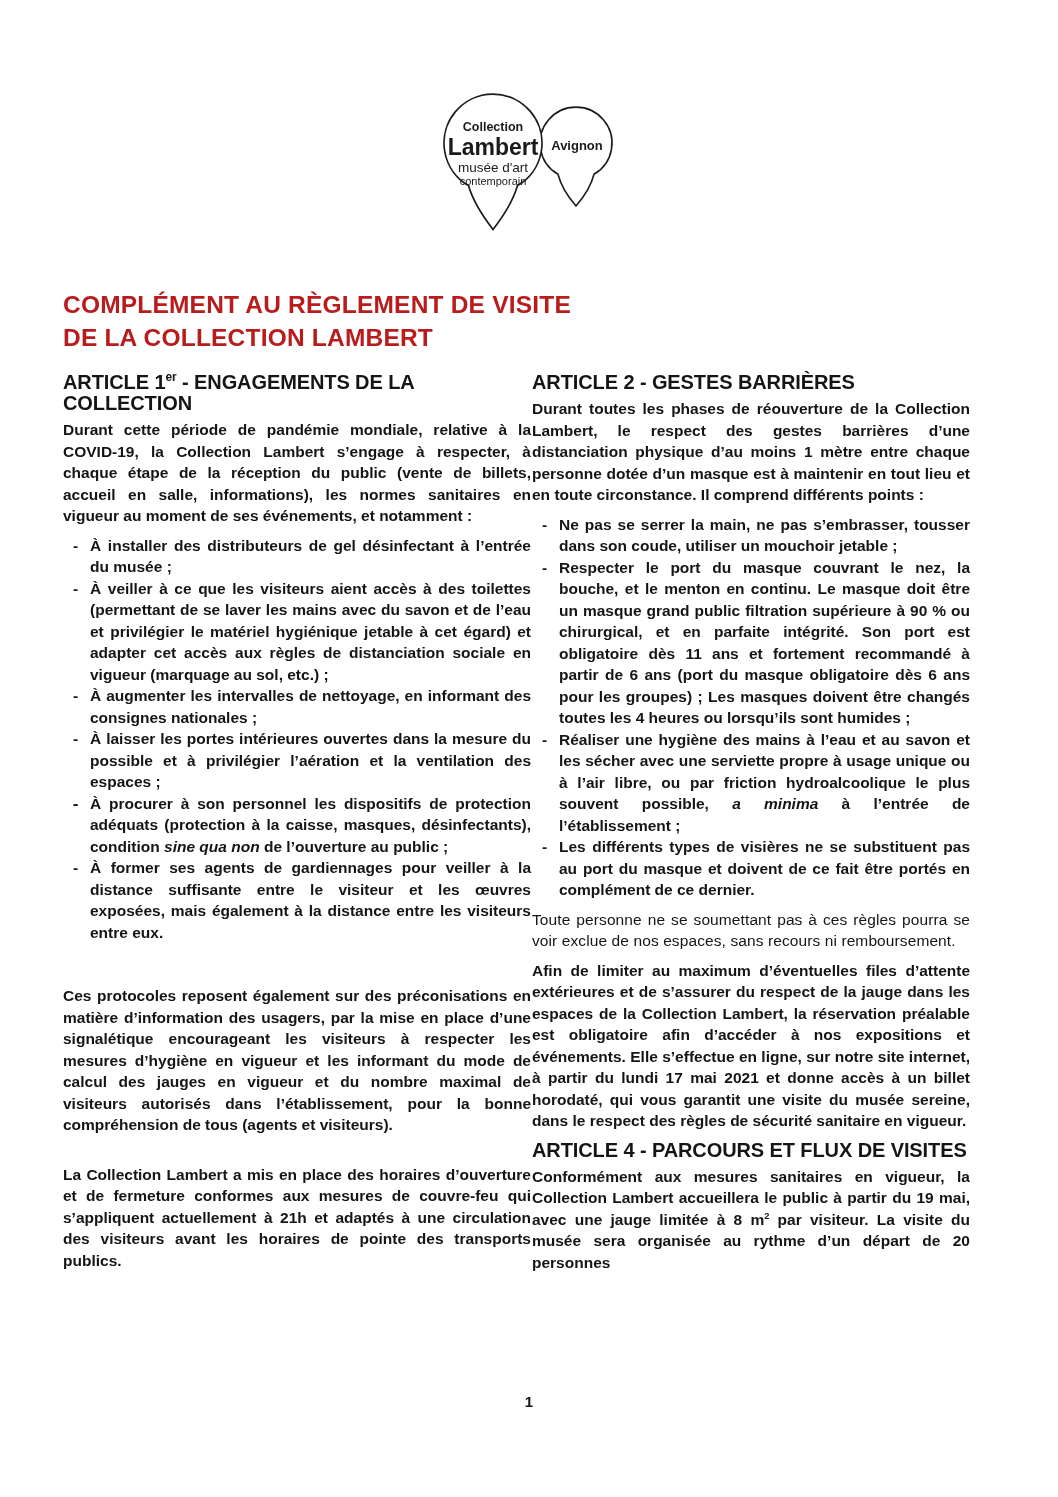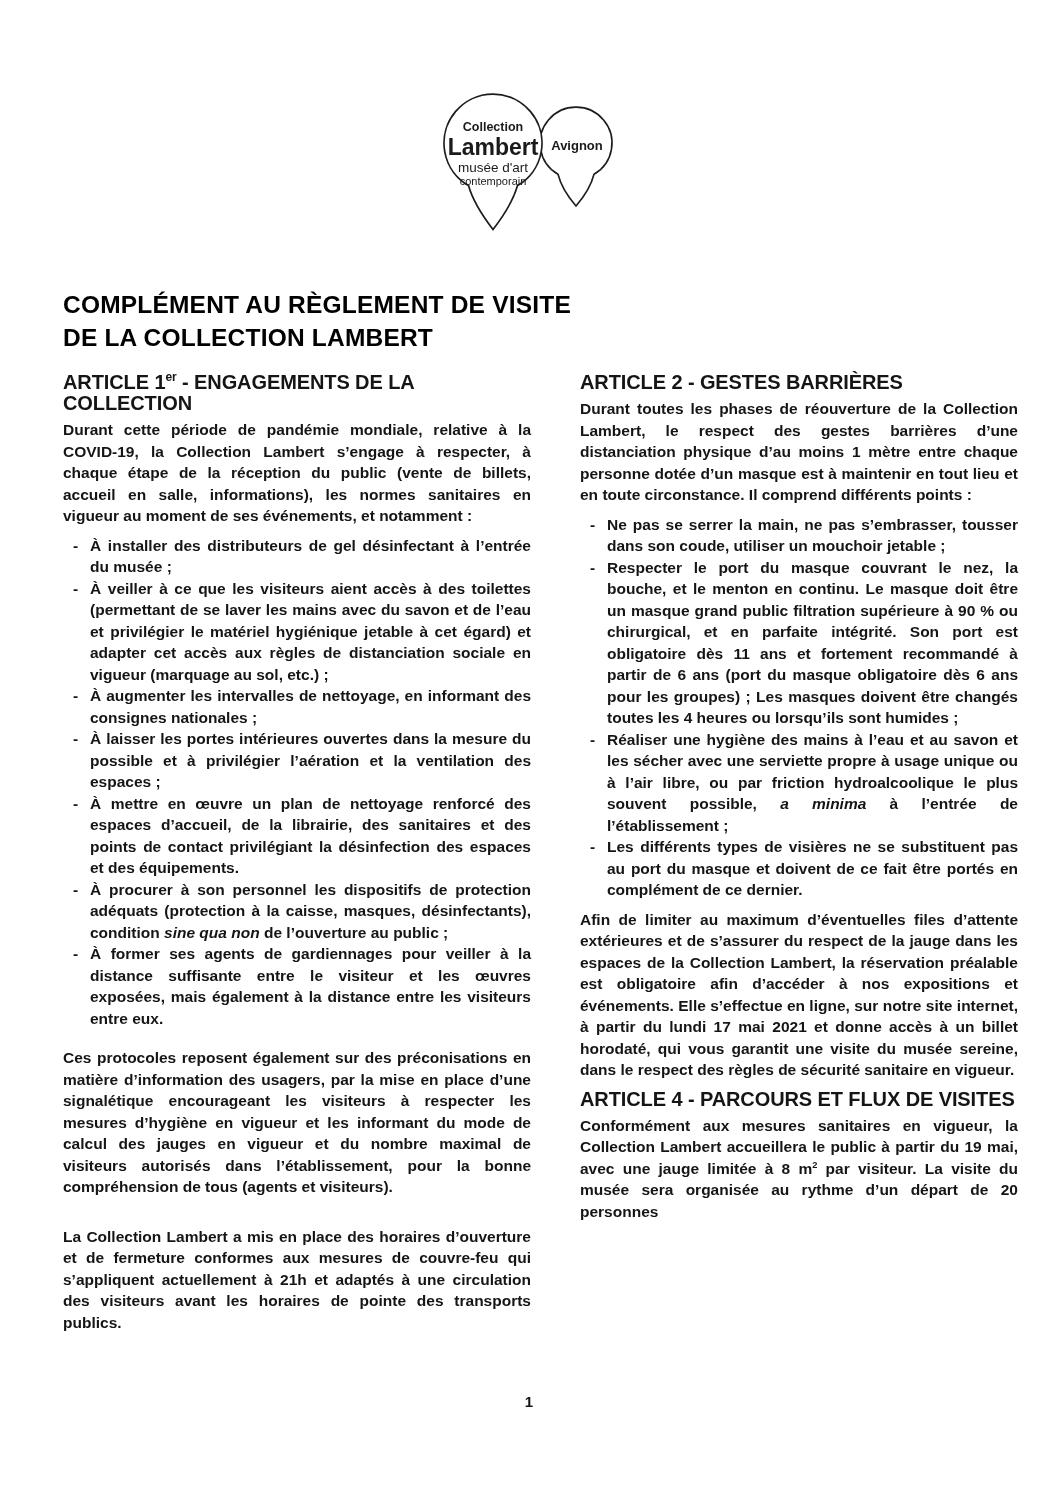--- a/index.html
+++ b/index.html
@@ -5,40 +5,40 @@
   * { margin:0; padding:0; box-sizing:border-box; }
   html, body { background:#ffffff; }
   body {
     width:1058px; height:1497px; position:relative; overflow:hidden;
     font-family:"Liberation Sans", sans-serif;
     color:#151515;
   }
   .logo-wrap { position:absolute; left:438px; top:92px; width:182px; height:146px; }
   .doc-title {
     position:absolute; left:63px; top:288px; width:560px;
-    font-size:24.5px; font-weight:700; line-height:33px; letter-spacing:0.2px; color:#000000;
+    font-size:24.5px; font-weight:700; line-height:33px; letter-spacing:0.2px; color:#b91c1c;
   }
   .col {
     position:absolute; top:372px;
     font-size:15.5px; font-weight:700; line-height:21.5px; text-align:justify;
   }
   .col-left  { left:63px;  width:468px; }
-  .col-right { left:580px; width:438px; }
+  .col-right { left:532px; width:438px; }
   .article-heading {
     font-size:20px; font-weight:700; line-height:21px;
     margin-bottom:5px; text-align:left; letter-spacing:-0.1px;
   }
   sup { font-size:60%; vertical-align:super; line-height:0; }
   p { margin-bottom:8px; }
   ul.bullets { list-style:none; margin-bottom:8px; }
   ul.bullets li { position:relative; padding-left:27px; }
   ul.bullets .dash { position:absolute; left:10px; top:0; }
   .light { font-weight:400; letter-spacing:0.1px; }
   .note { margin-top:6px; }
-  .mt-para  { margin-top:18px; }
+  .mt-para  { margin-top:42px; }
   .mt-para2 { margin-top:28px; }
   .mt-head  { margin-top:30px; }
   .mt-head2 { }
   .page-number {
     position:absolute; left:0; right:0; top:1393px;
     text-align:center; font-size:15px; font-weight:700;
   }
   svg text { fill:#1a1a1a; }
 </style>
 </head>
@@ -64,21 +64,21 @@
 <div class="col col-left">
   <h3 class="article-heading"><span>ARTICLE 1</span><sup>er</sup><span> - ENGAGEMENTS DE LA COLLECTION</span></h3>
 
   <p>Durant cette période de pandémie mondiale, relative à la COVID-19, la Collection Lambert s’engage à respecter, à chaque étape de la réception du public (vente de billets, accueil en salle, informations), les normes sanitaires en vigueur au moment de ses événements, et notamment :</p>
 
   <ul class="bullets">
     <li><span class="dash">-</span><span>À installer des distributeurs de gel désinfectant à l’entrée du musée ;</span></li>
     <li><span class="dash">-</span><span>À veiller à ce que les visiteurs aient accès à des toilettes (permettant de se laver les mains avec du savon et de l’eau et privilégier le matériel hygiénique jetable à cet égard) et adapter cet accès aux règles de distanciation sociale en vigueur (marquage au sol, etc.) ;</span></li>
     <li><span class="dash">-</span><span>À augmenter les intervalles de nettoyage, en informant des consignes nationales ;</span></li>
     <li><span class="dash">-</span><span>À laisser les portes intérieures ouvertes dans la mesure du possible et à privilégier l’aération et la ventilation des espaces ;</span></li>
-    <li><span class="dash">-</span><span>À mettre en œuvre un plan de nettoyage renforcé des espaces d’accueil, de la librairie, des sanitaires et des points de contact privilégiant la désinfection des espaces et des équipements.</span></li>
+    <li><span class="dash">-</span></li>
     <li><span class="dash">-</span><span>À procurer à son personnel les dispositifs de protection adéquats (protection à la caisse, masques, désinfectants), condition </span><i>sine qua non</i><span> de l’ouverture au public ;</span></li>
     <li><span class="dash">-</span><span>À former ses agents de gardiennages pour veiller à la distance suffisante entre le visiteur et les œuvres exposées, mais également à la distance entre les visiteurs entre eux.</span></li>
   </ul>
 
   <p class="mt-para">Ces protocoles reposent également sur des préconisations en matière d’information des usagers, par la mise en place d’une signalétique encourageant les visiteurs à respecter les mesures d’hygiène en vigueur et les informant du mode de calcul des jauges en vigueur et du nombre maximal de visiteurs autorisés dans l’établissement, pour la bonne compréhension de tous (agents et visiteurs).</p>
 
   <p class="mt-para2">La Collection Lambert a mis en place des horaires d’ouverture et de fermeture conformes aux mesures de couvre-feu qui s’appliquent actuellement à 21h et adaptés à une circulation des visiteurs avant les horaires de pointe des transports publics.</p>
 </div>
 
 <div class="col col-right">
@@ -86,20 +86,21 @@
 
   <p>Durant toutes les phases de réouverture de la Collection Lambert, le respect des gestes barrières d’une distanciation physique d’au moins 1 mètre entre chaque personne dotée d’un masque est à maintenir en tout lieu et en toute circonstance. Il comprend différents points :</p>
 
   <ul class="bullets">
     <li><span class="dash">-</span><span>Ne pas se serrer la main, ne pas s’embrasser, tousser dans son coude, utiliser un mouchoir jetable ;</span></li>
     <li><span class="dash">-</span><span>Respecter le port du masque couvrant le nez, la bouche, et le menton en continu. Le masque doit être un masque grand public filtration supérieure à 90 % ou chirurgical, et en parfaite intégrité. Son port est obligatoire dès 11 ans et fortement recommandé à partir de 6 ans (port du masque obligatoire dès 6 ans pour les groupes) ; Les masques doivent être changés toutes les 4 heures ou lorsqu’ils sont humides ;</span></li>
     <li><span class="dash">-</span><span>Réaliser une hygiène des mains à l’eau et au savon et les sécher avec une serviette propre à usage unique ou à l’air libre, ou par friction hydroalcoolique le plus souvent possible, </span><i>a minima</i><span> à l’entrée de l’établissement ;</span></li>
     <li><span class="dash">-</span><span>Les différents types de visières ne se substituent pas au port du masque et doivent de ce fait être portés en complément de ce dernier.</span></li>
   </ul>
 
+  <p class="light note">Toute personne ne se soumettant pas à ces règles pourra se voir exclue de nos espaces, sans recours ni remboursement.</p>
 
 
   <p>Afin de limiter au maximum d’éventuelles files d’attente extérieures et de s’assurer du respect de la jauge dans les espaces de la Collection Lambert, la réservation préalable est obligatoire afin d’accéder à nos expositions et événements. Elle s’effectue en ligne, sur notre site internet, à partir du lundi 17 mai 2021 et donne accès à un billet horodaté, qui vous garantit une visite du musée sereine, dans le respect des règles de sécurité sanitaire en vigueur.</p>
 
 
   <h3 class="article-heading mt-head2">ARTICLE 4 - PARCOURS ET FLUX DE VISITES</h3>
 
   <p><span>Conformément aux mesures sanitaires en vigueur, la Collection Lambert accueillera le public à partir du 19 mai, avec une jauge limitée à 8 m</span><sup>2</sup><span> par visiteur. La visite du musée sera organisée au rythme d’un départ de 20 personnes</span></p>
 </div>
 

